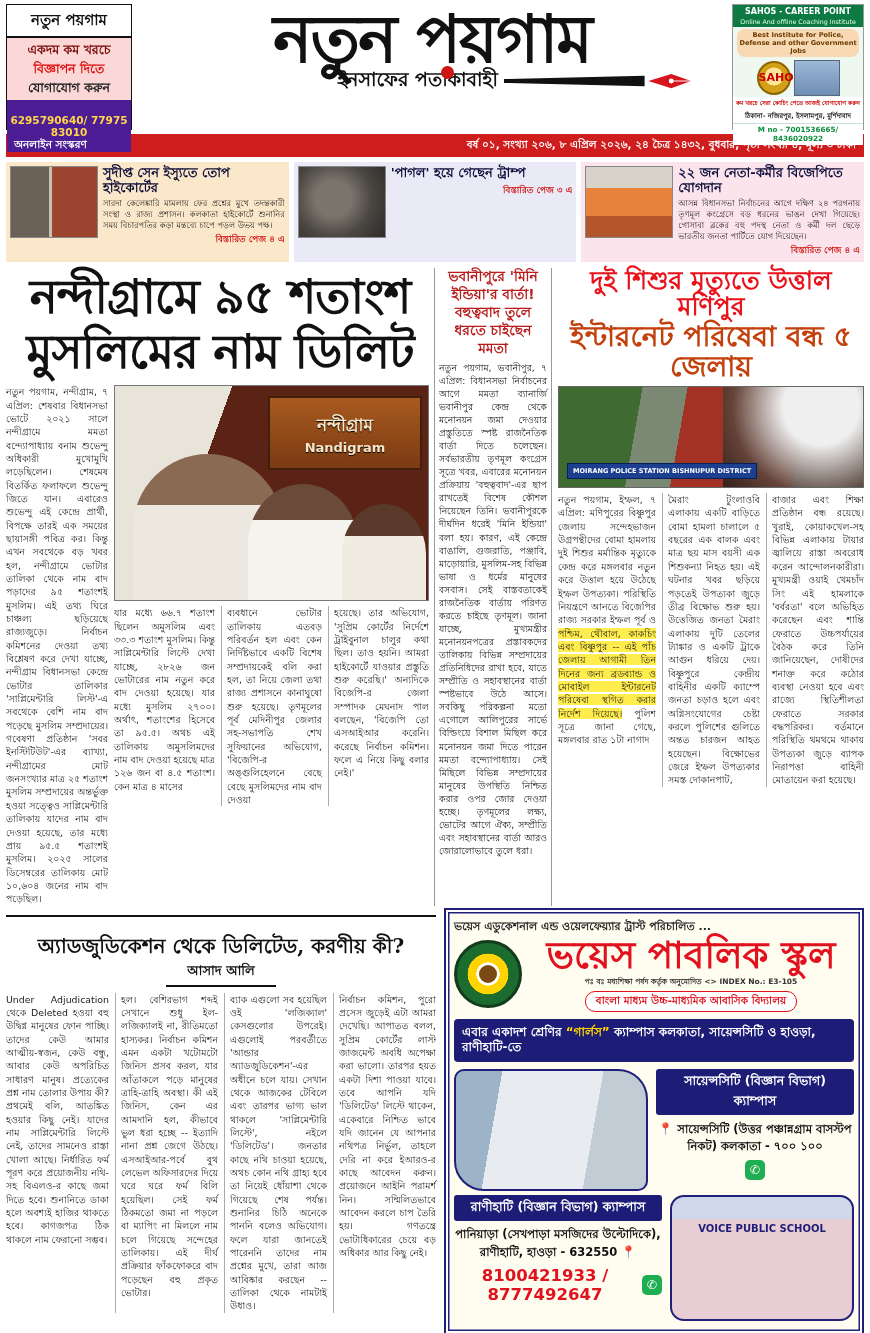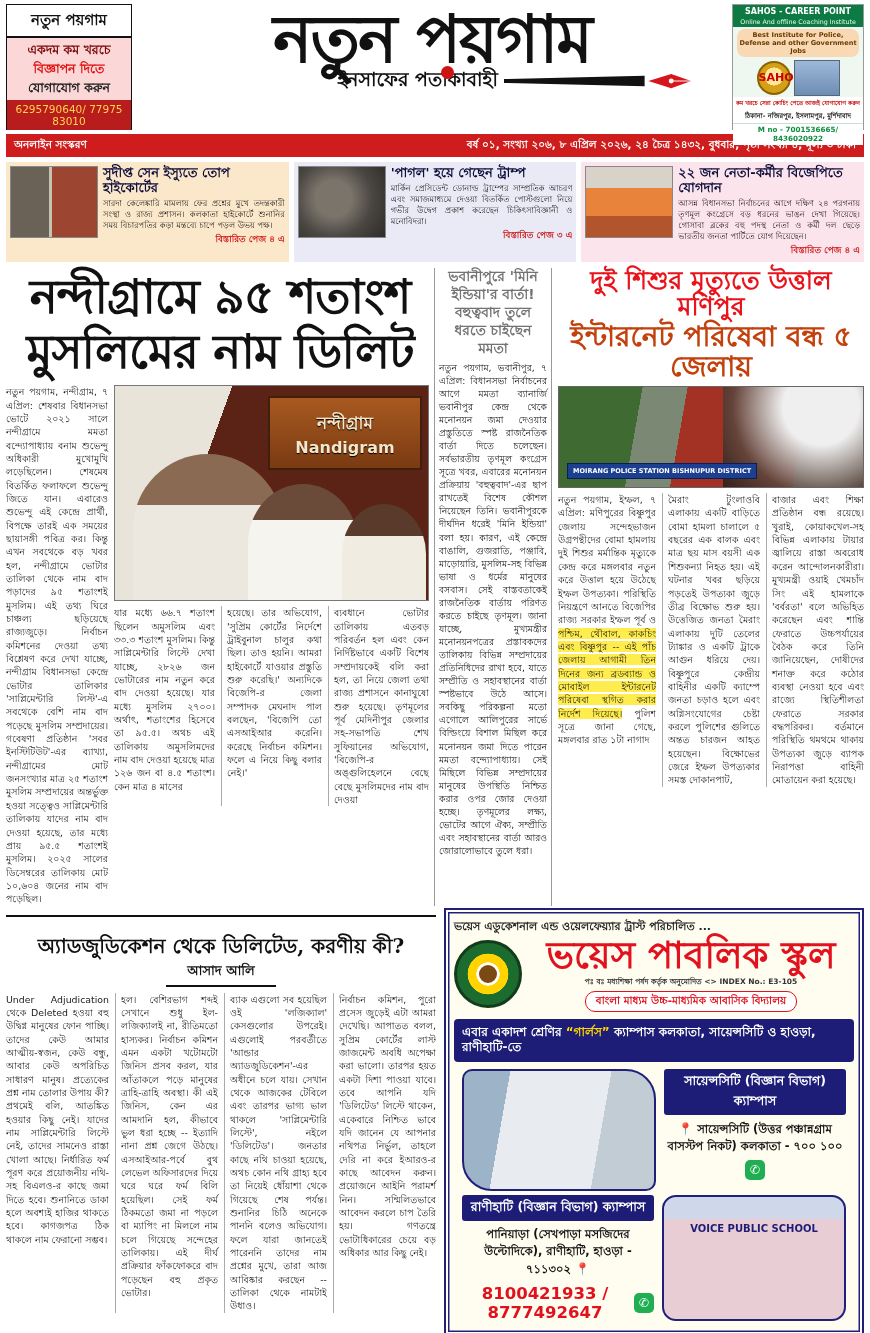--- a/index.html
+++ b/index.html
@@ -5,21 +5,21 @@
   html,body{margin:0;padding:0;background:#e8e8e8;}
   .page{width:870px;min-height:1333px;margin:0 auto;background:#fff;position:relative;
         font-family:"DejaVu Sans","Liberation Sans",sans-serif;color:#111;box-sizing:border-box;
         padding:4px 6px 6px;}
   
   .header{display:flex;gap:8px;align-items:stretch;height:126px;}
   .left-ad{width:124px;border:1.5px solid #111;text-align:center;display:flex;flex-direction:column;flex:none;}
   .left-ad .la-logo{font-weight:900;font-size:15px;border-bottom:2px solid #111;padding:3px 2px;background:#fff;}
   .left-ad .la-body{background:#fbd7d7;flex:1;padding:3px 2px;font-weight:800;font-size:12.5px;line-height:1.5;}
   .la-line1{color:#7d0d0d;} .la-line2{color:#e01212;} .la-line3{color:#222;}
-  .left-ad .la-phone{background:#b91c1c;color:#ffd54d;font-weight:400;font-size:10.5px;padding:3px 1px;}
+  .left-ad .la-phone{background:#4c1d95;color:#ffd54d;font-weight:700;font-size:10.5px;padding:14px 1px;}
   .masthead{flex:1;text-align:center;position:relative;padding-top:2px;}
   .m-title{font-size:66px;font-weight:900;letter-spacing:-2px;line-height:1.02;font-family:"DejaVu Serif","Liberation Serif",serif;}
   .m-dot{position:absolute;left:51.5%;top:62px;width:13px;height:13px;background:#cf1414;border-radius:50%;}
   .m-subrow{display:flex;align-items:center;justify-content:flex-end;gap:6px;margin:-8px 30px 0 0;}
   .m-sub{font-size:19px;font-weight:900;}
   .right-ad{width:130px;border:1px solid #999;flex:none;font-size:7px;text-align:center;background:#eef7f0;display:flex;flex-direction:column;}
   .sa-head{background:#0c7a42;color:#fff;font-weight:800;font-size:8px;padding:2px 1px;}
   .sa-sub{background:#0c7a42;color:#e8ffe8;font-size:6.3px;padding:0 1px 2px;}
   .sa-pill{background:#f9d9b4;color:#6b3a00;font-weight:800;font-size:6.6px;border-radius:8px;margin:2px 4px;padding:2px;}
   .sa-mid{display:flex;gap:3px;justify-content:center;align-items:center;padding:1px 3px;flex:1;}
@@ -49,29 +49,29 @@
   .lead-head{font-size:47px;font-weight:900;text-align:center;line-height:1.16;margin:2px 0 6px;
              font-family:"DejaVu Serif","Liberation Serif",serif;letter-spacing:-1px;}
   .ncol{font-size:9.4px;line-height:1.42;text-align:justify;color:#1a1a1a;}
   .lead-body{display:flex;gap:6px;padding-right:5px;}
   .lead-c1{width:102px;flex:none;}
   .lead-right{flex:1;min-width:0;}
   .lead-photo{height:214px;background:linear-gradient(110deg,#e9e4da 0 30%,#5a2316 30% 100%);position:relative;border:1px solid #777;overflow:hidden;}
   .lead-sign{position:absolute;right:6px;top:10px;width:150px;height:70px;background:linear-gradient(#a85a20,#7a3a12);
              border:2px solid #40200a;color:#f5e6c8;font-weight:900;font-size:17px;display:flex;flex-direction:column;
              align-items:center;justify-content:center;text-shadow:0 1px 1px #000;}
-  .lead-sign small{font-size:16px;font-weight:700;}
+  .lead-sign small{font-size:13px;font-weight:700;}
   .person{position:absolute;border-radius:50% 50% 0 0;}
   .p1{left:18px;bottom:-4px;width:150px;height:150px;background:linear-gradient(#8a6a52 0 34%,#ece8e0 34% 100%);}
   .p2{right:70px;bottom:-4px;width:110px;height:120px;background:linear-gradient(#6a4a38 0 30%,#f6f4ee 30% 100%);}
   .p3{right:2px;bottom:-4px;width:84px;height:100px;background:linear-gradient(#5a3a2a 0 32%,#f0ece2 32% 100%);}
   .lead-cols{display:grid;grid-template-columns:repeat(3,1fr);gap:6px;margin-top:5px;}
   .vdiv{border-left:1px solid #aaa;}
   .bha{border-left:1px solid #999;border-right:1px solid #999;padding:0 4px;}
-  .bha h4{margin:0 0 3px;font-size:13.8px;line-height:1.3;text-align:center;color:#737373;}
+  .bha h4{margin:0 0 3px;font-size:13.8px;line-height:1.3;text-align:center;color:#b91c1c;}
   .bha .ncol{font-size:9.2px;}
   .manipur{padding-left:6px;}
   .mnp-red{color:#e8131b;font-size:25px;font-weight:900;text-align:center;line-height:1.05;margin:0;}
   .mnp-blk{color:#c2410c;font-size:28px;font-weight:900;text-align:center;line-height:1.08;margin:1px 0 4px;
            font-family:"DejaVu Serif","Liberation Serif",serif;}
   .mnp-photo{height:100px;border:1px solid #666;position:relative;overflow:hidden;
              background:linear-gradient(100deg,#3f6b33 0 26%,#7a8874 26% 40%,#a33225 40% 78%,#6e6a66 78% 100%);}
   .mnp-board{position:absolute;left:8px;bottom:8px;background:#1d3f8f;color:#fff;font-size:6.5px;font-weight:800;
              padding:3px 5px;border:1px solid #0a1f55;line-height:1.3;text-align:center;}
   .mnp-smoke{position:absolute;right:0;top:0;width:46%;height:100%;
@@ -96,21 +96,21 @@
            border:3px solid #123c1c;display:flex;align-items:center;justify-content:center;}
   .ad-logo-core{width:18px;height:18px;border-radius:50%;background:#7a4a12;border:2px solid #fff;}
   .ad-namecol{flex:1;text-align:center;}
   .ad-name{color:#e1121e;font-size:37px;font-weight:900;line-height:1;font-family:"DejaVu Serif","Liberation Serif",serif;}
   .ad-approve{font-size:7.5px;font-weight:700;color:#333;margin-top:2px;}
   .ad-medium{display:inline-block;border:1.5px solid #e1121e;border-radius:10px;color:#e1121e;font-weight:800;
              font-size:10.5px;padding:1px 10px;margin-top:3px;background:#fff;}
   .ad-banner{background:#1d1d78;color:#fff;border-radius:4px;font-weight:800;font-size:12px;
              padding:6px 8px;margin:7px 0;line-height:1.3;}
   .ad-banner .yel{color:#ffd400;}
-  .ad-row{display:flex;gap:8px;margin:4px 8px;align-items:flex-start;}
+  .ad-row{display:flex;gap:8px;margin:4px 0;align-items:flex-start;}
   .ad-bld1{width:190px;height:118px;flex:none;border:2px solid #20207a;border-radius:10px 30px 10px 30px;
            background:linear-gradient(100deg,#9db4c8 0 22%,#e8ecf0 22% 70%,#c2ccd4 70% 100%);}
   .ad-bld2{width:180px;height:122px;flex:none;border:2px solid #20207a;border-radius:14px;position:relative;overflow:hidden;
            background:linear-gradient(#cfd8ea 0 18%,#e8cdd4 18% 100%);}
   .ad-bld2 .bl{position:absolute;top:26px;left:0;right:0;text-align:center;color:#1d1d78;font-weight:900;font-size:10px;}
   .ad-campus{flex:1;text-align:center;}
   .campus-band{background:#1d1d78;color:#fff;font-weight:800;font-size:12.5px;padding:3px 6px;border-radius:3px;}
   .campus-addr{font-weight:800;font-size:11.5px;margin:5px 0;color:#111;line-height:1.5;}
   .pin{color:#e1121e;font-size:12px;}
   .phone-line{display:flex;align-items:center;justify-content:center;gap:6px;font-weight:900;color:#e1121e;font-size:16.5px;}
@@ -171,21 +171,20 @@
       <div class="brief-text">
         <h3>সুদীপ্ত সেন ইস্যুতে তোপ হাইকোর্টের</h3>
         <p>সারদা কেলেঙ্কারি মামলায় ফের প্রশ্নের মুখে তদন্তকারী সংস্থা ও রাজ্য প্রশাসন। কলকাতা হাইকোর্টে শুনানির সময় বিচারপতির কড়া মন্তব্যে চাপে পড়ল উভয় পক্ষ।</p>
         <div class="more">বিস্তারিত পেজ ৪ এ</div>
       </div>
     </div>
     <div class="brief b2">
       <div class="brief-photo bp2"></div>
       <div class="brief-text">
         <h3>'পাগল' হয়ে গেছেন ট্রাম্প</h3>
-        <p>মার্কিন প্রেসিডেন্ট ডোনাল্ড ট্রাম্পের সাম্প্রতিক আচরণ এবং সমাজমাধ্যমে দেওয়া বিতর্কিত পোস্টগুলো নিয়ে গভীর উদ্বেগ প্রকাশ করেছেন চিকিৎসাবিজ্ঞানী ও মনোবিদরা।</p>
         <div class="more">বিস্তারিত পেজ ৩ এ</div>
       </div>
     </div>
     <div class="brief b3">
       <div class="brief-photo bp3"></div>
       <div class="brief-text">
         <h3>২২ জন নেতা-কর্মীর বিজেপিতে যোগদান</h3>
         <p>আসন্ন বিধানসভা নির্বাচনের আগে দক্ষিণ ২৪ পরগনায় তৃণমূল কংগ্রেসে বড় ধরনের ভাঙন দেখা গিয়েছে। গোসাবা ব্লকের বহু পদস্থ নেতা ও কর্মী দল ছেড়ে ভারতীয় জনতা পার্টিতে যোগ দিয়েছেন।</p>
         <div class="more">বিস্তারিত পেজ ৪ এ</div>
       </div>
@@ -203,22 +202,22 @@
             <div class="lead-sign">
               <span>নন্দীগ্রাম</span>
               <small>Nandigram</small>
             </div>
             <div class="person p1"></div>
             <div class="person p2"></div>
             <div class="person p3"></div>
           </div>
           <div class="lead-cols">
             <div class="ncol">যার মধ্যে ৬৬.৭ শতাংশ ছিলেন অমুসলিম এবং ৩৩.৩ শতাংশ মুসলিম। কিন্তু সাপ্লিমেন্টারি লিস্টে দেখা যাচ্ছে, ২৮২৬ জন ভোটারের নাম নতুন করে বাদ দেওয়া হয়েছে। যার মধ্যে মুসলিম ২৭০০। অর্থাৎ, শতাংশের হিসেবে তা ৯৫.৫। অথচ এই তালিকায় অমুসলিমদের নাম বাদ দেওয়া হয়েছে মাত্র ১২৬ জন বা ৪.৫ শতাংশ। কেন মাত্র ৪ মাসের</div>
+            <div class="ncol vdiv" style="padding-left:5px;">ব্যবধানে ভোটার তালিকায় এতবড় পরিবর্তন হল এবং কেন নির্দিষ্টভাবে একটি বিশেষ সম্প্রদায়কেই বলি করা হল, তা নিয়ে জেলা তথা রাজ্য প্রশাসনে কানাঘুষো শুরু হয়েছে। তৃণমূলের পূর্ব মেদিনীপুর জেলার সহ-সভাপতি শেখ সুফিয়ানের অভিযোগ, 'বিজেপি-র অঙ্গুলিহেলনে বেছে বেছে মুসলিমদের নাম বাদ দেওয়া</div>
             <div class="ncol vdiv" style="padding-left:5px;">হয়েছে। তার অভিযোগ, 'সুপ্রিম কোর্টের নির্দেশে ট্রাইবুনাল চালুর কথা ছিল। তাও হয়নি। আমরা হাইকোর্টে যাওয়ার প্রস্তুতি শুরু করেছি।' অন্যদিকে বিজেপি-র জেলা সম্পাদক মেঘনাদ পাল বলছেন, 'বিজেপি তো এসআইআর করেনি। করেছে নির্বাচন কমিশন। ফলে এ নিয়ে কিছু বলার নেই।'</div>
-            <div class="ncol vdiv" style="padding-left:5px;">ব্যবধানে ভোটার তালিকায় এতবড় পরিবর্তন হল এবং কেন নির্দিষ্টভাবে একটি বিশেষ সম্প্রদায়কেই বলি করা হল, তা নিয়ে জেলা তথা রাজ্য প্রশাসনে কানাঘুষো শুরু হয়েছে। তৃণমূলের পূর্ব মেদিনীপুর জেলার সহ-সভাপতি শেখ সুফিয়ানের অভিযোগ, 'বিজেপি-র অঙ্গুলিহেলনে বেছে বেছে মুসলিমদের নাম বাদ দেওয়া</div>
           </div>
         </div>
       </div>
     </div>
 
     <div class="bha">
       <h4>
         <span>ভবানীপুরে 'মিনি ইন্ডিয়া'র বার্তা!</span><br>
         <span>বহুত্ববাদ তুলে ধরতে চাইছেন মমতা</span>
       </h4>
@@ -285,21 +284,21 @@
           <div class="campus-addr"><span class="pin">📍</span> <span>সায়েন্সসিটি (উত্তর পঞ্চান্নগ্রাম বাসস্টপ নিকট) কলকাতা - ৭০০ ১০০</span></div>
           <div class="phone-line">
               <span class="wa">✆</span>
             </div>
         </div>
       </div>
 
       <div class="ad-row">
         <div class="ad-campus">
           <div class="campus-band">রাণীহাটি (বিজ্ঞান বিভাগ) ক্যাম্পাস</div>
-          <div class="campus-addr"><span>পানিয়াড়া (সেখপাড়া মসজিদের উল্টোদিকে), রাণীহাটি, হাওড়া - ৭১১৩০২</span> <span class="pin">📍</span></div>
+          <div class="campus-addr"><span>পানিয়াড়া (সেখপাড়া মসজিদের উল্টোদিকে), রাণীহাটি, হাওড়া - 632550</span> <span class="pin">📍</span></div>
           <div class="phone-line">
               <span>8100421933 / 8777492647</span>
               <span class="wa">✆</span>
             </div>
         </div>
         <div class="ad-bld2">
           <div class="bl">VOICE PUBLIC SCHOOL</div>
         </div>
       </div>
 

